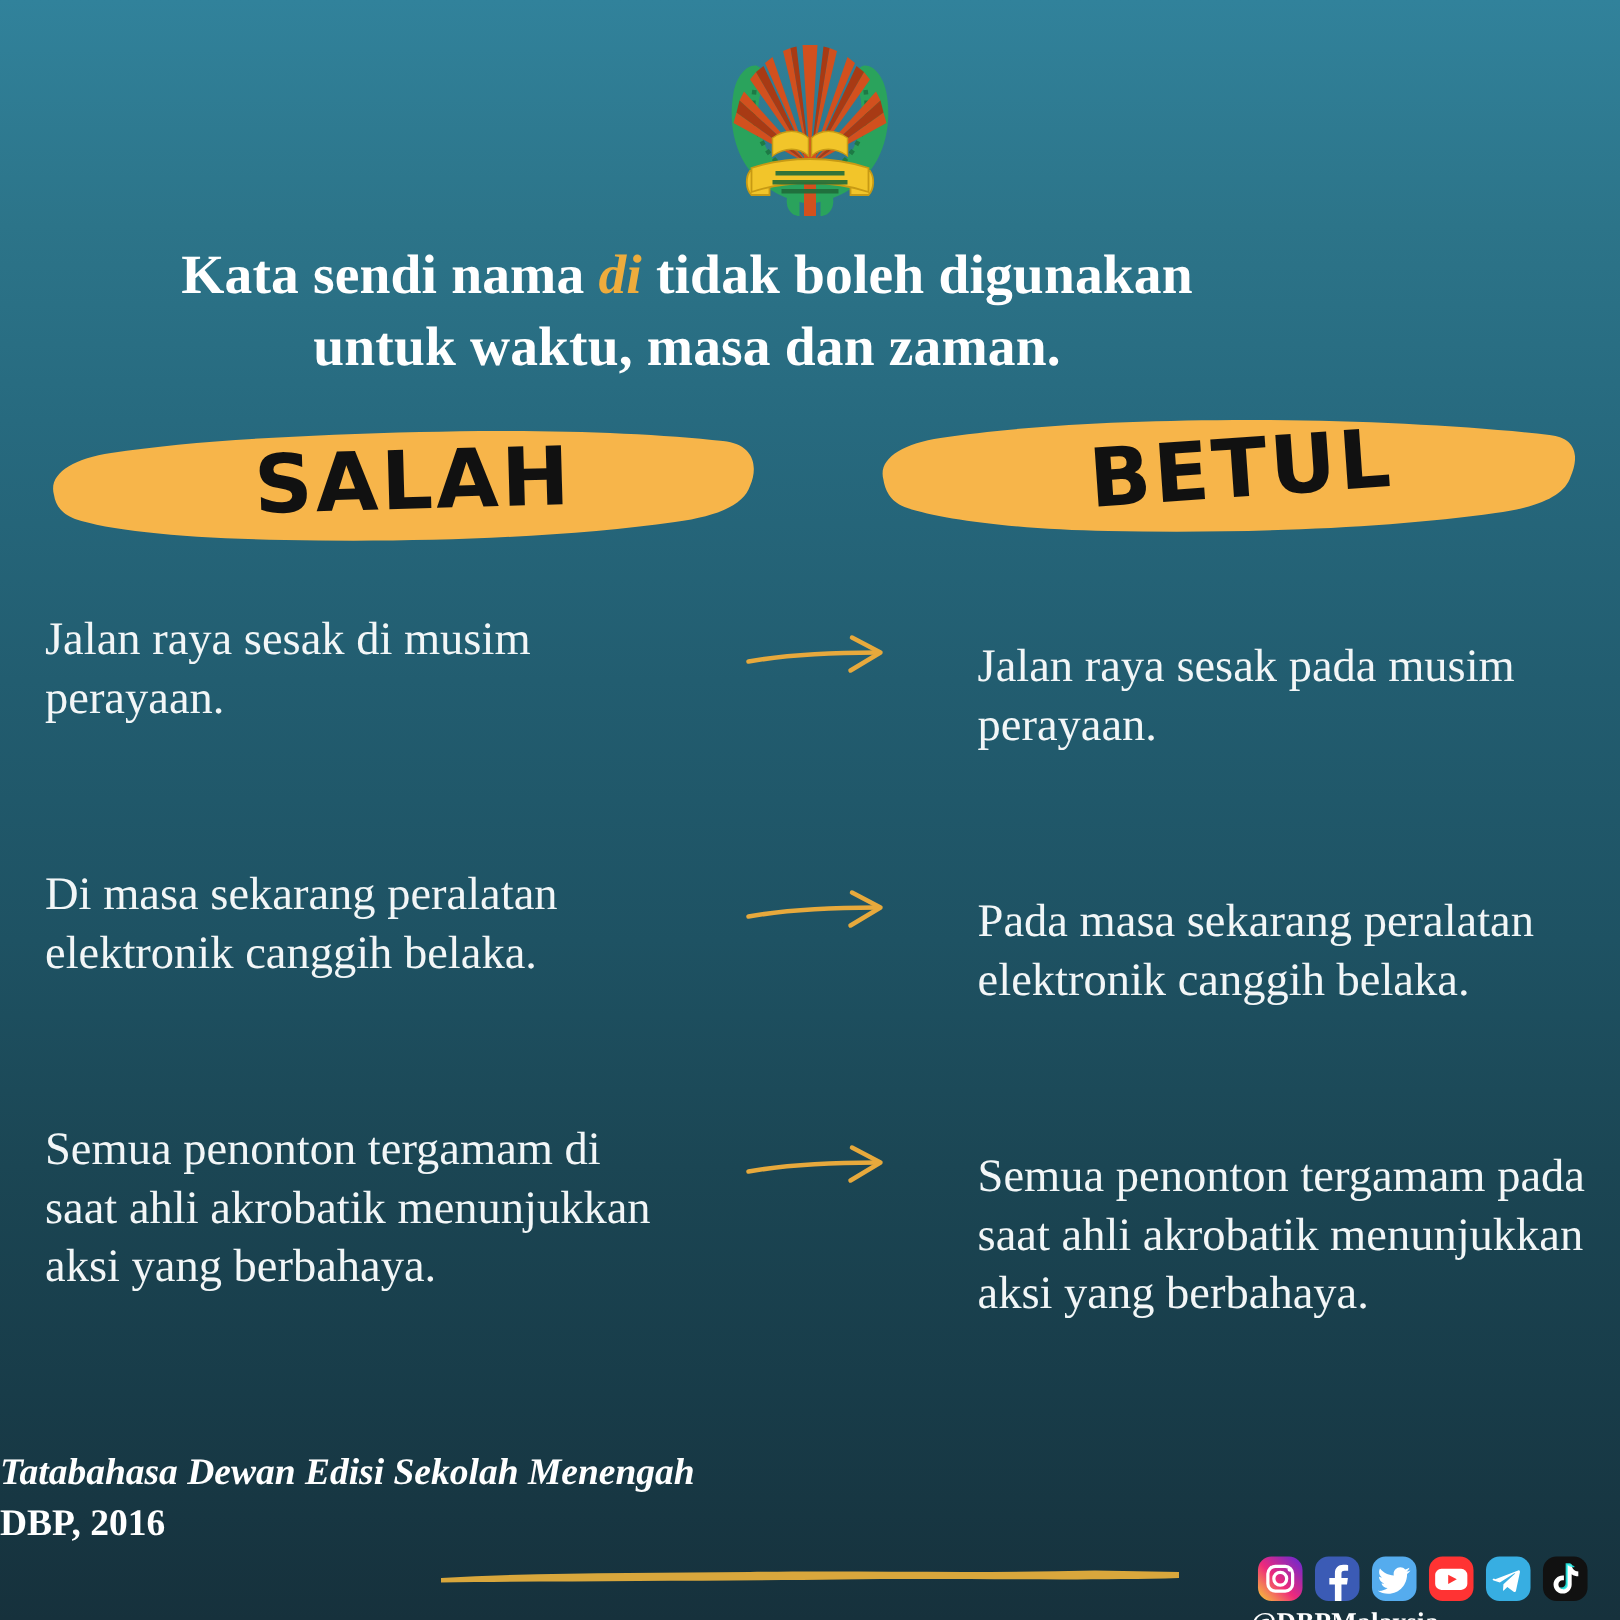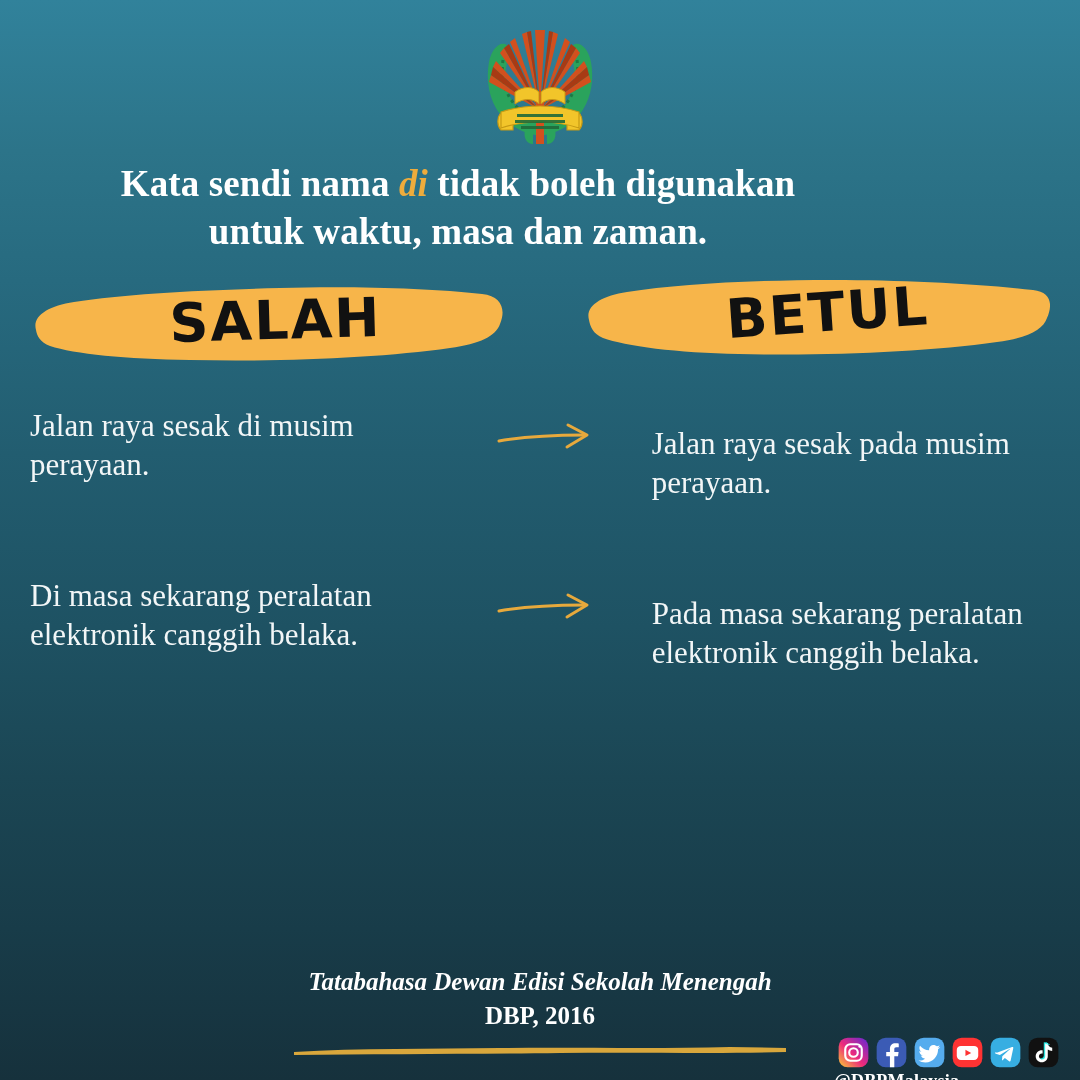--- a/index.html
+++ b/index.html
@@ -128,21 +128,21 @@
   .row-1 { height: 170px; }
   .row-2 { height: 170px; }
   .row-3 { height: 190px; }
 
   
   .footer {
     position: absolute;
     left: 0;
     top: 966px;
     width: 1080px;
-    text-align: center;
+    text-align: left;
   }
   .footer-src {
     color: #ffffff;
     font-family: "Liberation Serif", serif;
     font-style: italic;
     font-weight: 700;
     font-size: 25px;
     line-height: 1.25;
   }
   .footer-pub {
@@ -277,20 +277,30 @@
     <div class="cell wrong">Di masa sekarang peralatan elektronik canggih belaka.</div>
     <div class="arrow-cell">
       <svg class="arrow-svg" width="100" height="36" viewBox="0 0 100 36" aria-hidden="true">
         <path d="M3 19 C26 15 58 13 88 13" fill="none" stroke="#e7a93c" stroke-width="3" stroke-linecap="round"></path>
         <path d="M72 3 L91 13 L71 25" fill="none" stroke="#e7a93c" stroke-width="3" stroke-linecap="round" stroke-linejoin="round"></path>
       </svg>
     </div>
     <div class="cell right">Pada masa sekarang peralatan elektronik canggih belaka.</div>
   </div>
 
+  <div class="row row-3">
+    <div class="cell wrong">Semua penonton tergamam di saat ahli akrobatik menunjukkan aksi yang berbahaya.</div>
+    <div class="arrow-cell">
+      <svg class="arrow-svg" width="100" height="36" viewBox="0 0 100 36" aria-hidden="true">
+        <path d="M3 19 C26 15 58 13 88 13" fill="none" stroke="#e7a93c" stroke-width="3" stroke-linecap="round"></path>
+        <path d="M72 3 L91 13 L71 25" fill="none" stroke="#e7a93c" stroke-width="3" stroke-linecap="round" stroke-linejoin="round"></path>
+      </svg>
+    </div>
+    <div class="cell right">Semua penonton tergamam pada saat ahli akrobatik menunjukkan aksi yang berbahaya.</div>
+  </div>
 
 </div>
 
 <div class="footer">
   <div class="footer-src">Tatabahasa Dewan Edisi Sekolah Menengah</div>
   <div class="footer-pub">DBP, 2016</div>
   <svg class="footer-rule" viewBox="0 0 500 14" preserveAspectRatio="none" aria-hidden="true">
     <path d="M4 9 C70 5 140 6 210 5 C280 4 360 6 440 4 L496 5 L496 9 C430 11 350 9 270 10 C190 11 90 11 4 12 Z" fill="#d9a73c"></path>
   </svg>
 </div>

